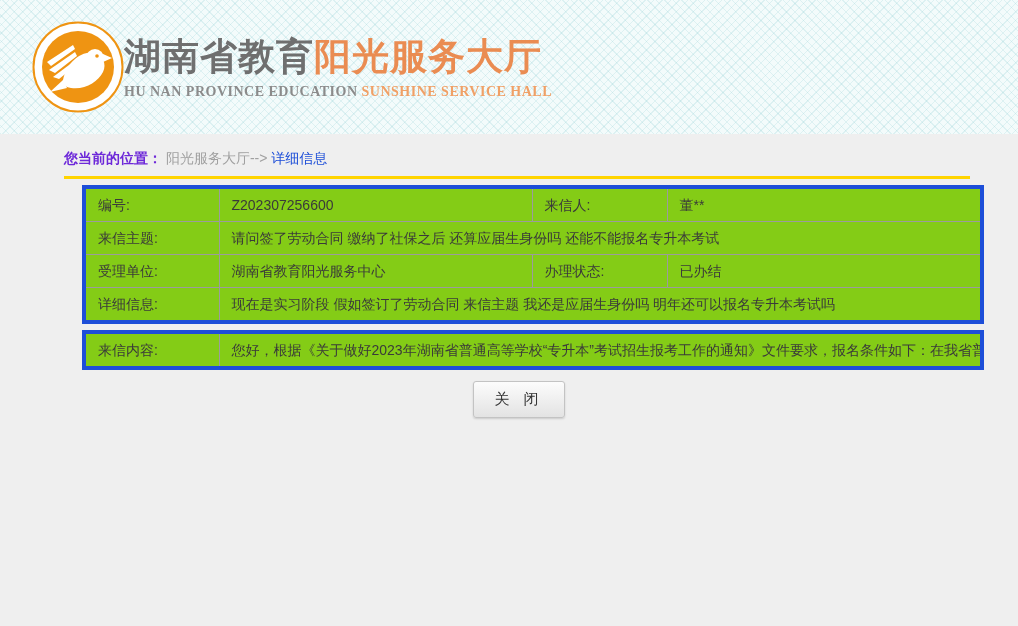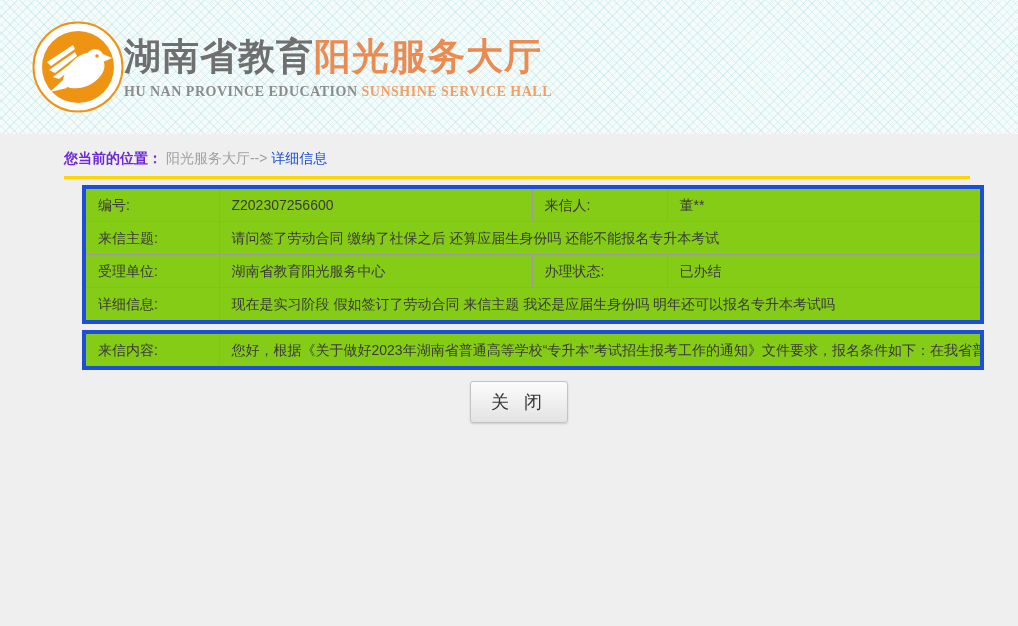--- a/index.html
+++ b/index.html
@@ -53,21 +53,21 @@
   td.result-cell {
     white-space:normal; text-align:justify;
     line-height:20px; padding:7px 11px;
   }
   td.lbl { vertical-align:middle; }
   table.reply { margin-top:6px; }
 
   .btn-row { width:898px; margin-left:6px; text-align:center; margin-top:11px; }
   .close-btn {
     font-family:inherit;
-    font-size:18px; color:#333333; font-weight:normal;
+    font-size:15px; color:#333333; font-weight:normal;
     letter-spacing:5px; text-indent:5px;
     padding:8px 20px 8px 15px;
     background:linear-gradient(#fcfcfc,#e3e3e3);
     border:1px solid #c3c3c3; border-radius:3px;
     box-shadow:0 1px 2px rgba(0,0,0,.15);
     cursor:pointer;
   }
 </style>
 </head>
 <body>

